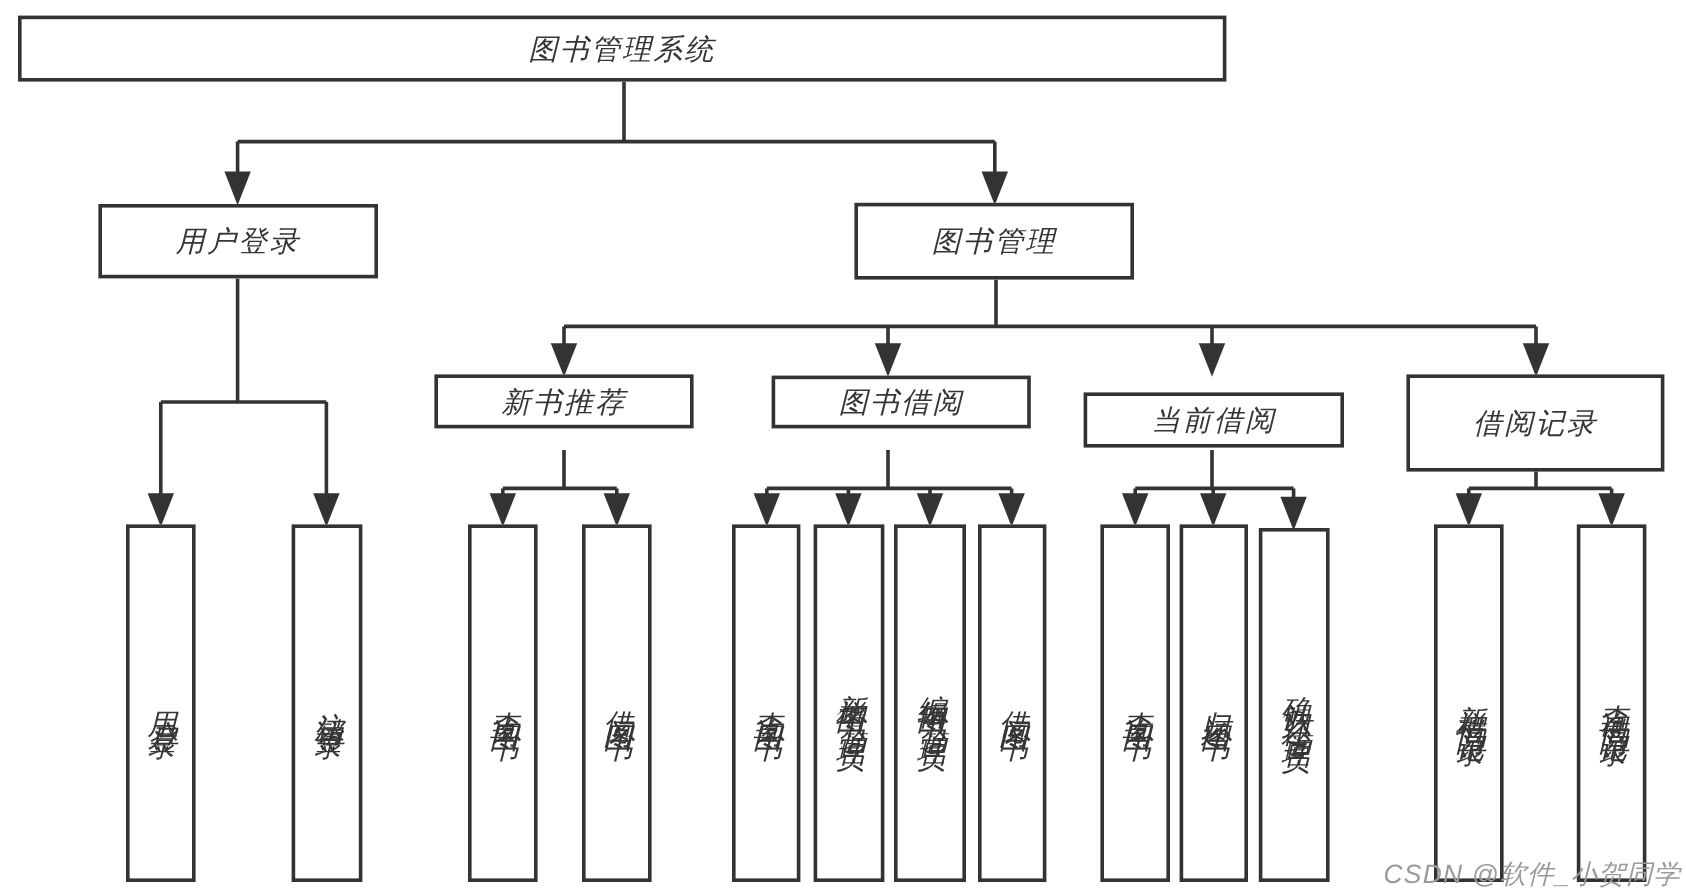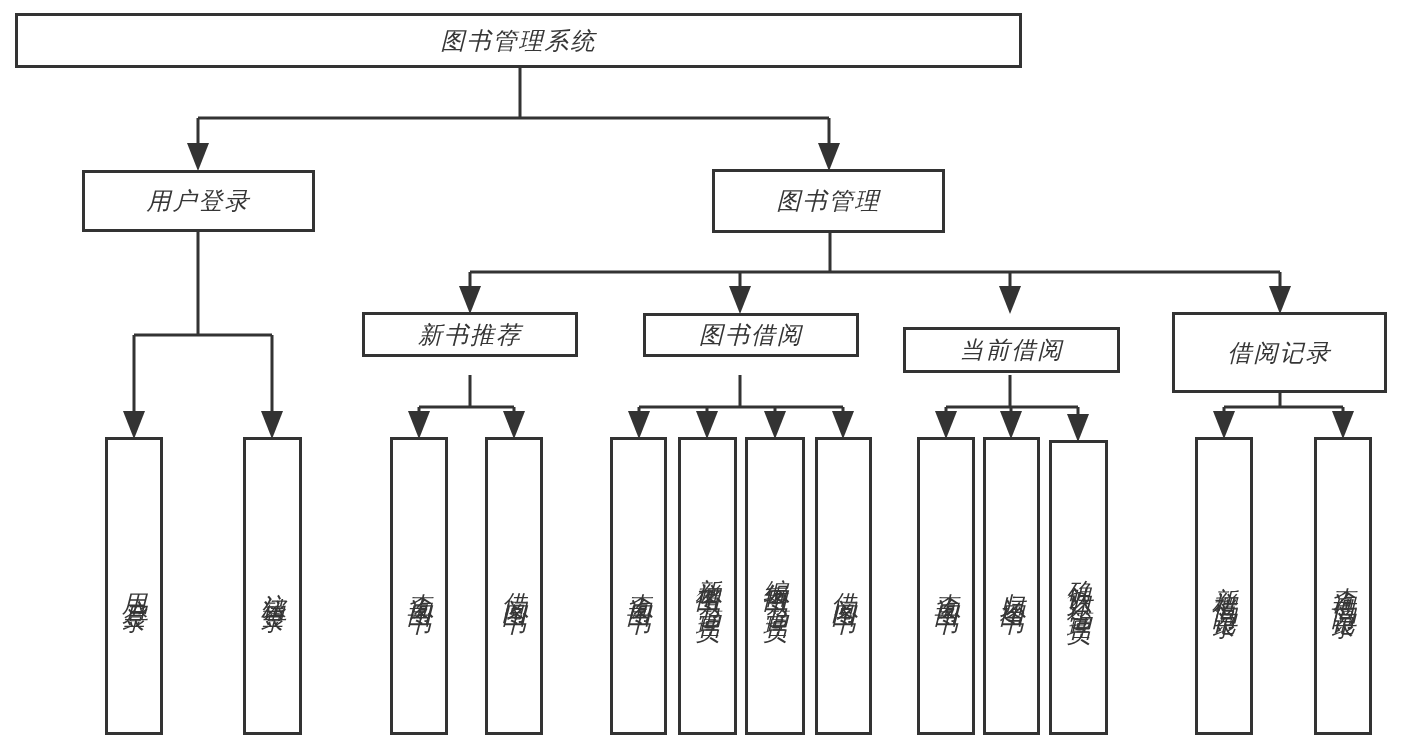--- a/index.html
+++ b/index.html
@@ -144,14 +144,15 @@
     <span>确认归还（管理员）</span>
   </div>
 
   <div class="box v" style="left:1195px;top:437px;width:58px;height:298px;">
     <span>新增借阅记录</span>
   </div>
   <div class="box v" style="left:1314px;top:437px;width:58px;height:298px;">
     <span>查询借阅记录</span>
   </div>
 
+  <div class="watermark">CSDN @软件_小贺同学</div>
 
 </div>
 
 </body></html>

